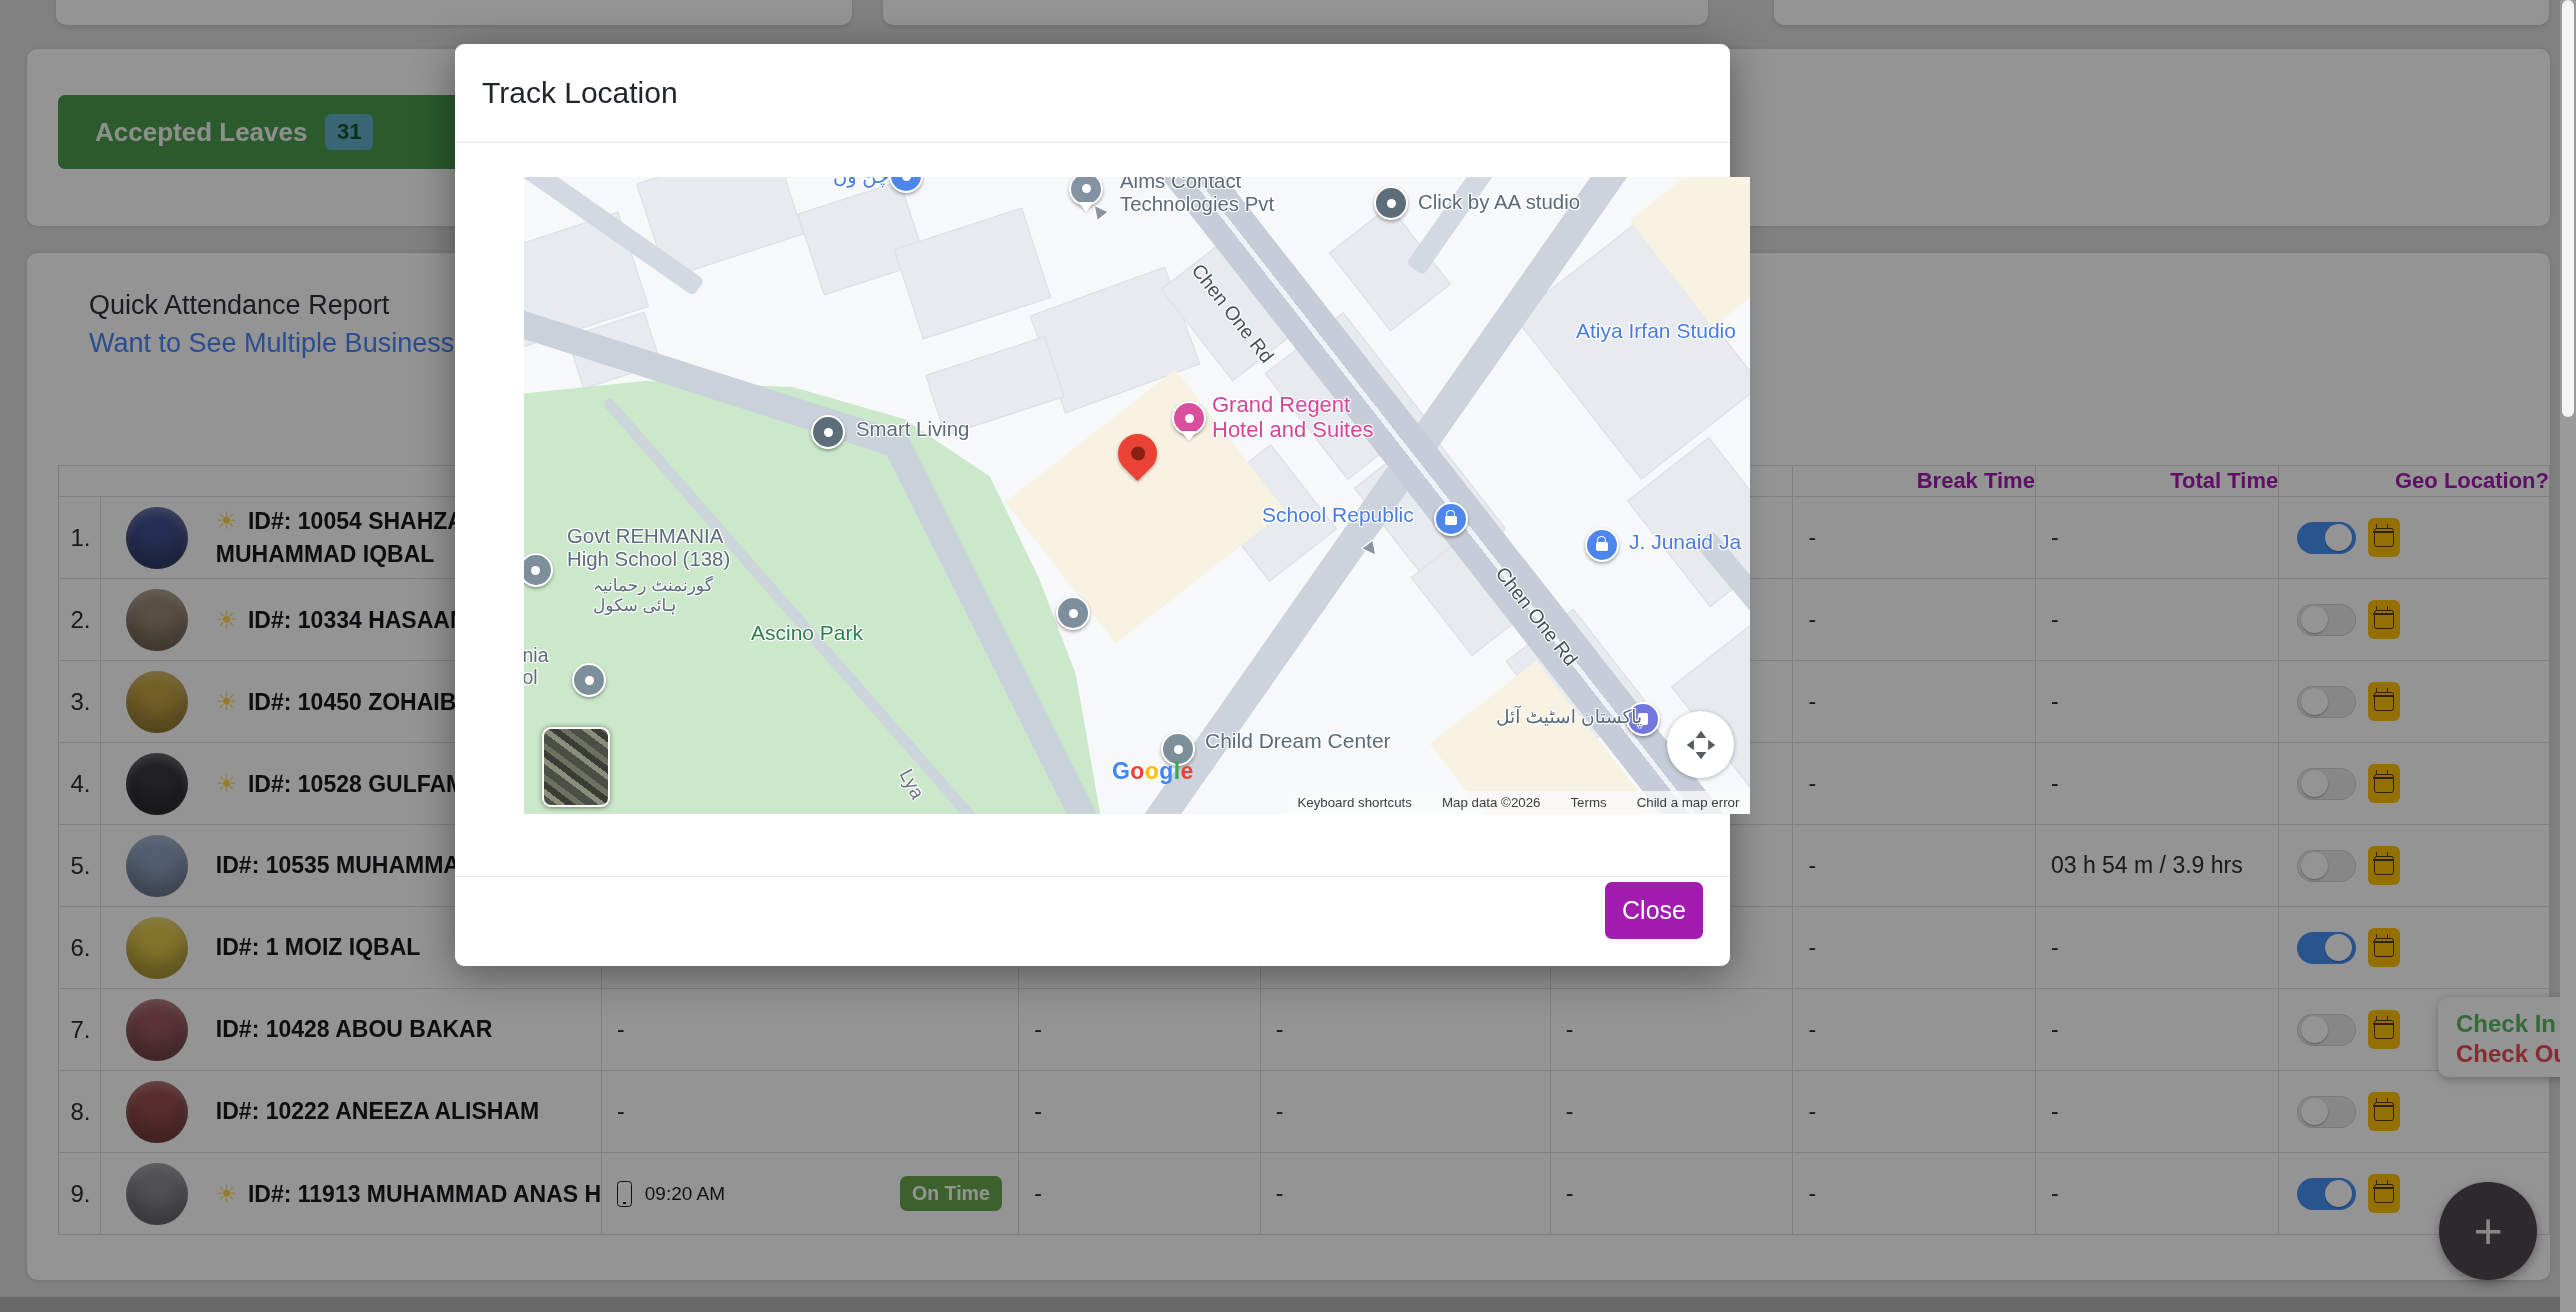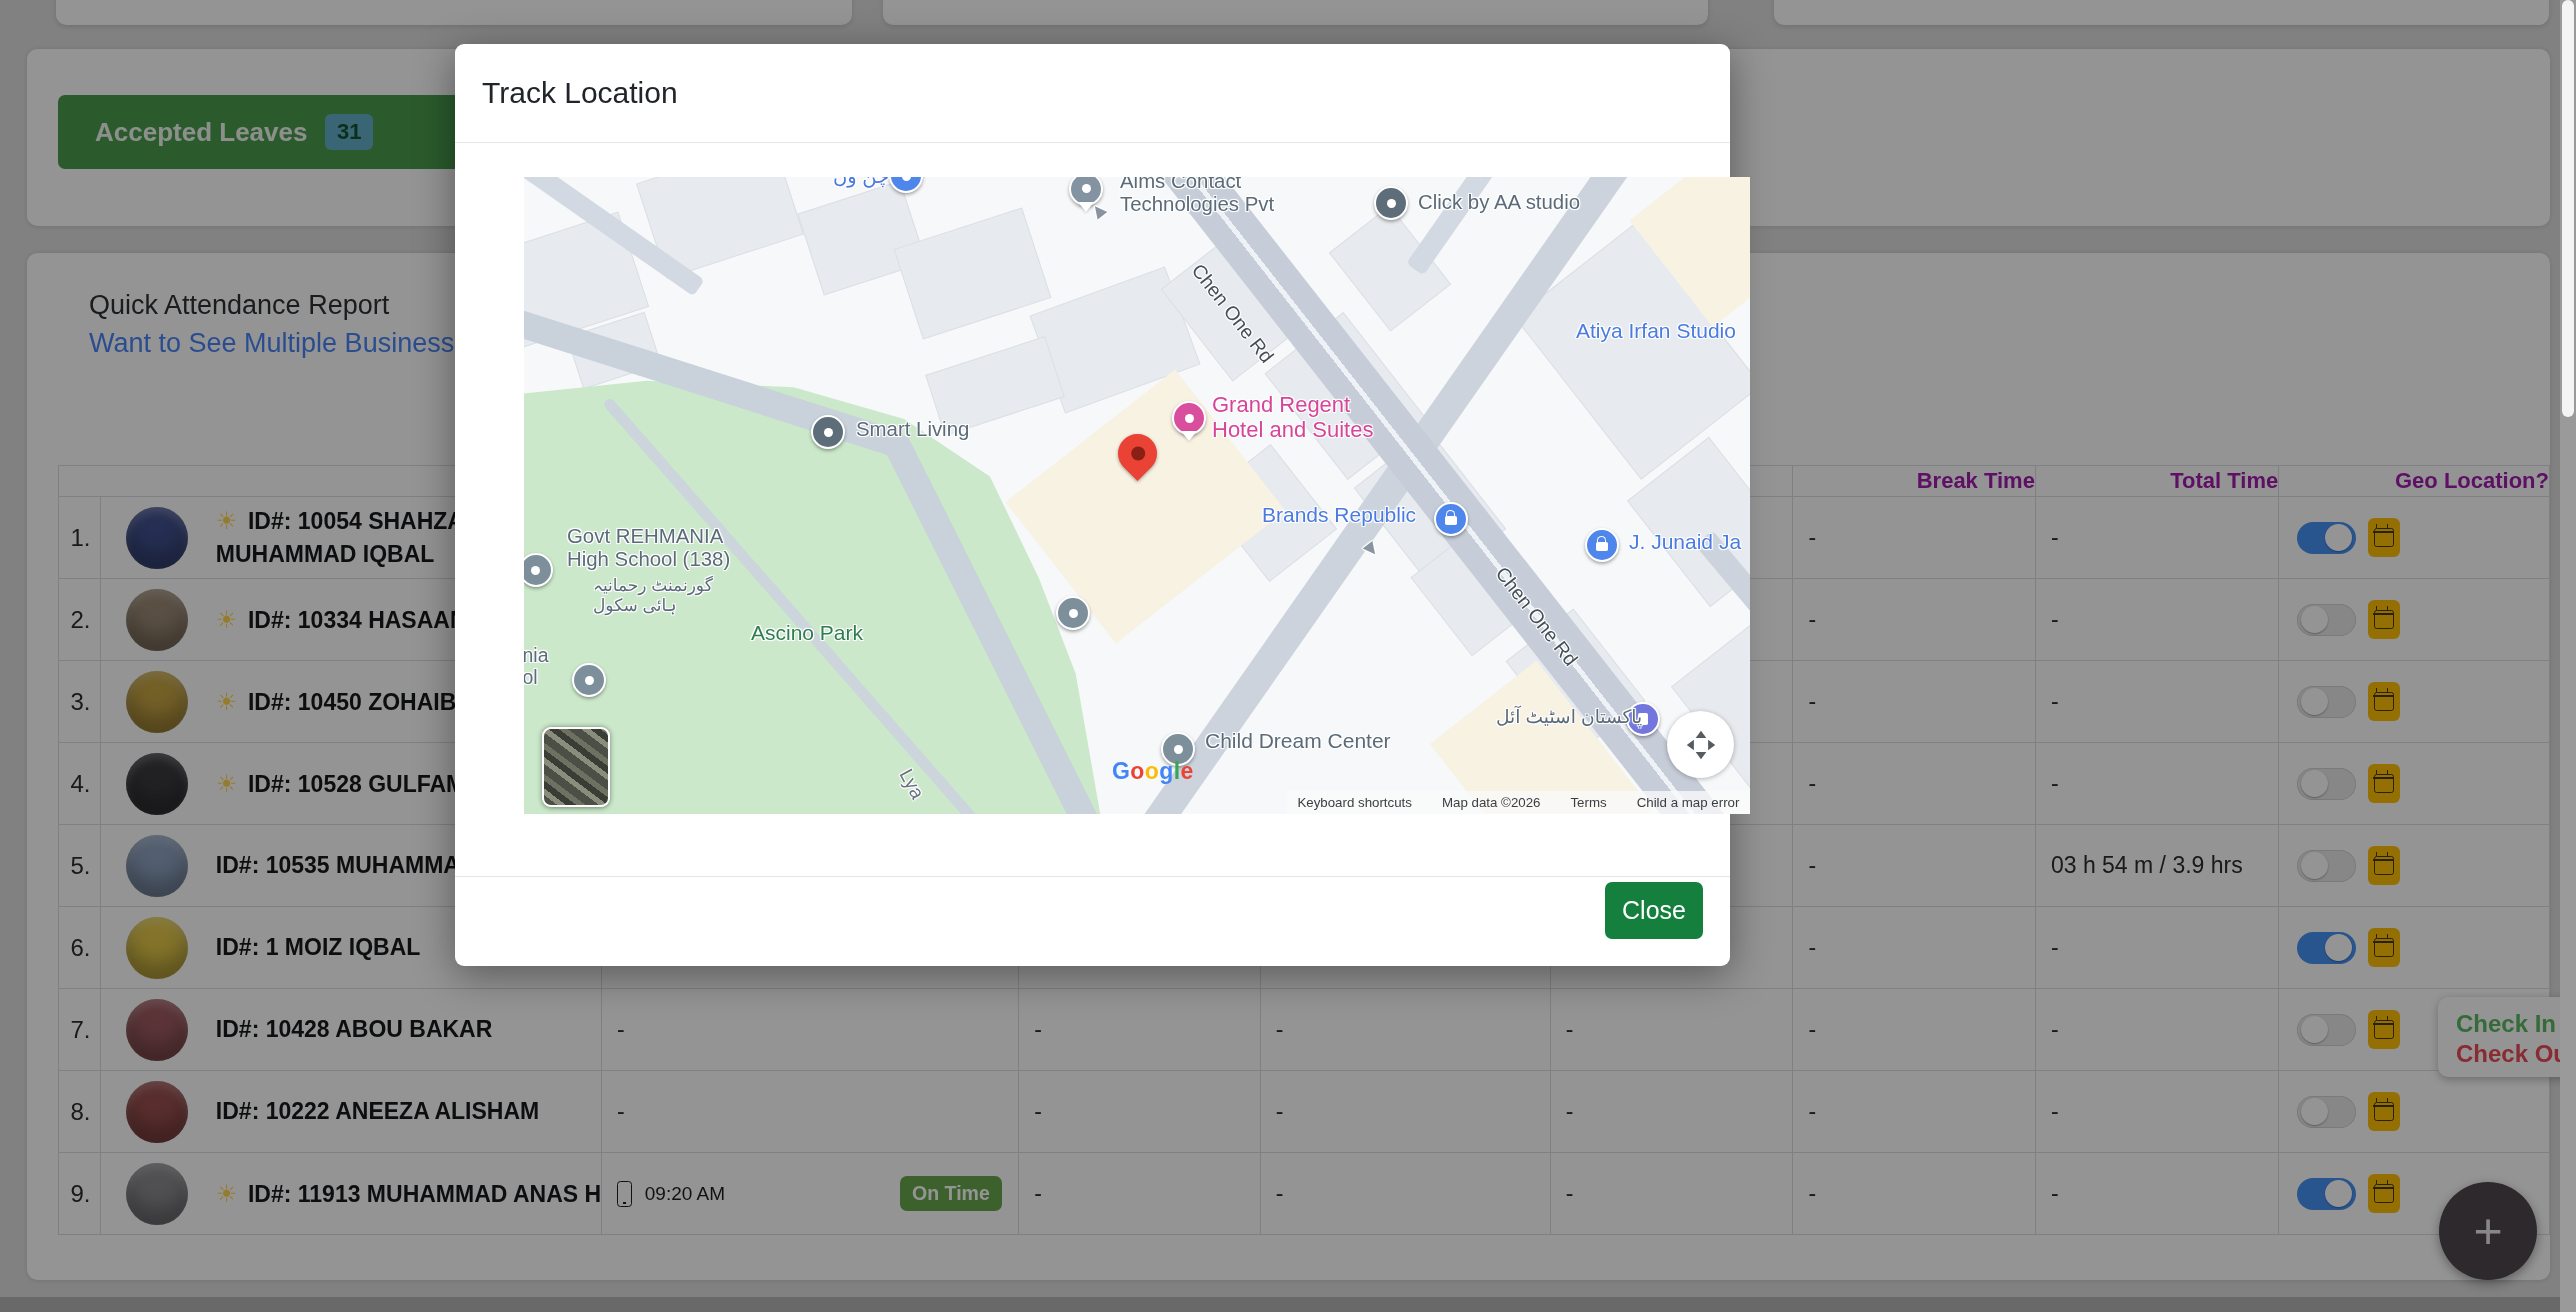--- a/index.html
+++ b/index.html
@@ -63,21 +63,21 @@
   .dim{position:absolute;left:0;top:0;width:2560px;height:1313px;background:rgba(0,0,0,.42);z-index:40;}
   
   .vscroll{position:absolute;right:0;top:0;width:16px;height:1313px;background:#9a9a9a;z-index:60;}
   .vthumb{position:absolute;left:1.8px;top:0;width:12.4px;height:417px;border-radius:6.2px;background:#f4f4f4;}
   
   .modal{position:absolute;left:455px;top:44px;width:1275px;height:922px;background:#fff;border-radius:9px;
          z-index:50;box-shadow:0 9px 40px rgba(0,0,0,.4);}
   .modal-title{position:absolute;left:27px;top:32px;font-size:30px;color:#212529;}
   .modal-hr{position:absolute;left:0;right:0;top:98px;border-top:0.9px solid #e4e7ea;}
   .modal-fr{position:absolute;left:0;right:0;top:832px;border-top:0.9px solid #e4e7ea;}
-  .btn-close{position:absolute;right:27px;top:838px;width:98px;height:57px;background:#15803d;border-radius:7px;
+  .btn-close{position:absolute;right:27px;top:838px;width:98px;height:57px;background:#a21caf;border-radius:7px;
              color:#fff;font-size:25px;display:flex;align-items:center;justify-content:center;cursor:pointer;}
   
   .map{position:absolute;left:25px;top:133px;width:1226px;height:637px;overflow:hidden;background:#f7f8f9;cursor:grab;margin-left:44px;}
   .map-gen{position:absolute;inset:0;}
   .park{position:absolute;inset:0;background:#cbe8ca;
         clip-path:polygon(0% 34%,10% 32%,22% 33%,31% 38%,38% 47%,42% 63%,45% 78%,47% 100%,0% 100%);}
   .bld{position:absolute;background:#e7eaee;border:0.9px solid #dcdfe5;}
   .road{position:absolute;background:#c6cdd8;border-radius:5.3px;}
   .road.div2{background:linear-gradient(to bottom,#c6cdd8 45%,#eef1f5 45%,#eef1f5 55%,#c6cdd8 55%);}
   .maplabel{position:absolute;line-height:1.15;white-space:nowrap;
@@ -456,21 +456,21 @@
         <div class="mk mk-circle" style="left:-5.3px;top:376px;color:#7e8f9c;"></div>
         <div class="mk mk-circle" style="left:48px;top:486px;color:#7e8f9c;"></div>
         <div class="mk mk-circle" style="left:637px;top:555px;color:#7e8f9c;"></div>
         <div class="mk mk-circle" style="left:365px;top:-18px;color:#4e86ec;"></div>
         <div class="mk mk-fuel" style="left:1102px;top:525px;color:#7276dd;"></div>
         <div class="maplabel" style="left:596px;top:-7px;color:#5b6b79;font-size:20.4px;z-index:6;">Aims Contact<br>Technologies Pvt</div>
         <div class="maplabel" style="left:894px;top:14px;color:#5b6b79;font-size:20.4px;z-index:6;">Click by AA studio</div>
         <div class="maplabel" style="left:1052px;top:142px;color:#4b7be0;font-size:21px;z-index:6;">Atiya Irfan Studio</div>
         <div class="maplabel" style="left:332px;top:241px;color:#5b6b79;font-size:20.4px;z-index:6;">Smart Living</div>
         <div class="maplabel" style="left:688px;top:215px;color:#d6459a;font-size:22px;z-index:6;">Grand Regent<br>Hotel and Suites</div>
-        <div class="maplabel" style="left:738px;top:326px;color:#4b7be0;font-size:21px;z-index:6;">Brands Republic</div>
+        <div class="maplabel" style="left:738px;top:326px;color:#4b7be0;font-size:21px;z-index:6;">School Republic</div>
         <div class="maplabel" style="left:1105px;top:353px;color:#4b7be0;font-size:21px;z-index:6;">J. Junaid Ja</div>
         <div class="maplabel" style="left:43px;top:348px;color:#5b6b79;font-size:20.4px;z-index:6;">Govt REHMANIA<br>High School (138)</div>
         <div class="maplabel" style="left:69px;top:399px;color:#5b6b79;font-size:17px;z-index:6;">گورنمنٹ رحمانیہ<br>ہائی سکول</div>
         <div class="maplabel" style="left:227px;top:444px;color:#2e7d4f;font-size:21px;z-index:6;">Ascino Park</div>
         <div class="maplabel" style="left:-12.4px;top:467px;color:#5b6b79;font-size:19.5px;z-index:6;">ania<br>ool</div>
         <div class="maplabel" style="left:681px;top:552px;color:#5b6b79;font-size:21px;z-index:6;">Child Dream Center</div>
         <div class="maplabel" style="left:972px;top:529px;color:#5b6b79;font-size:18.6px;z-index:6;">پاکستان اسٹیٹ آئل</div>
         <div class="maplabel" style="left:672px;top:78px;color:#454f59;font-size:19.5px;z-index:6;transform:rotate(52deg);transform-origin:left center;">Chen One Rd</div>
         <div class="maplabel" style="left:976px;top:381px;color:#454f59;font-size:19.5px;z-index:6;transform:rotate(52deg);transform-origin:left center;">Chen One Rd</div>
         <div class="maplabel" style="left:309px;top:-12.4px;color:#4b7be0;font-size:19.5px;z-index:6;">چن ون</div>

